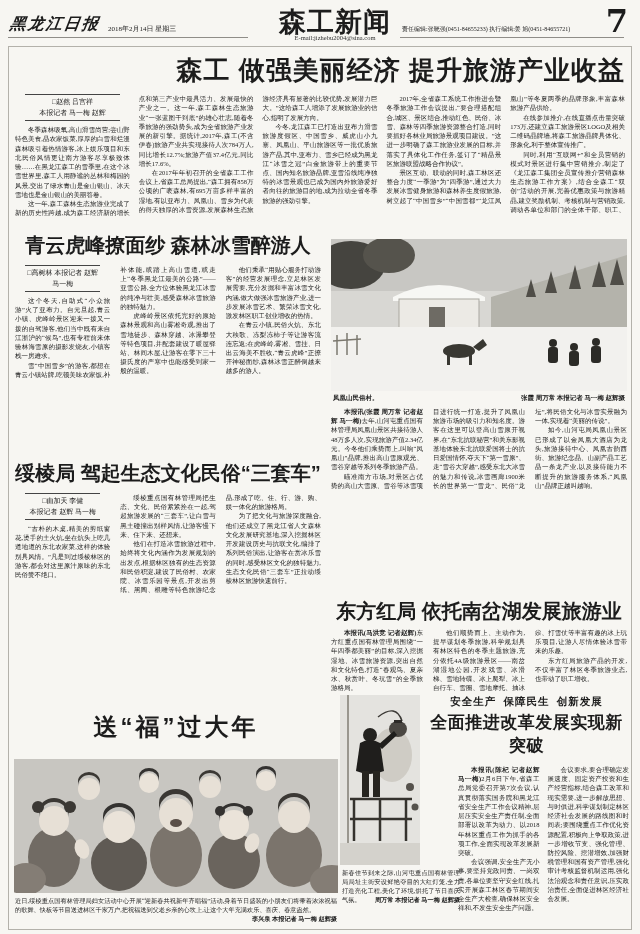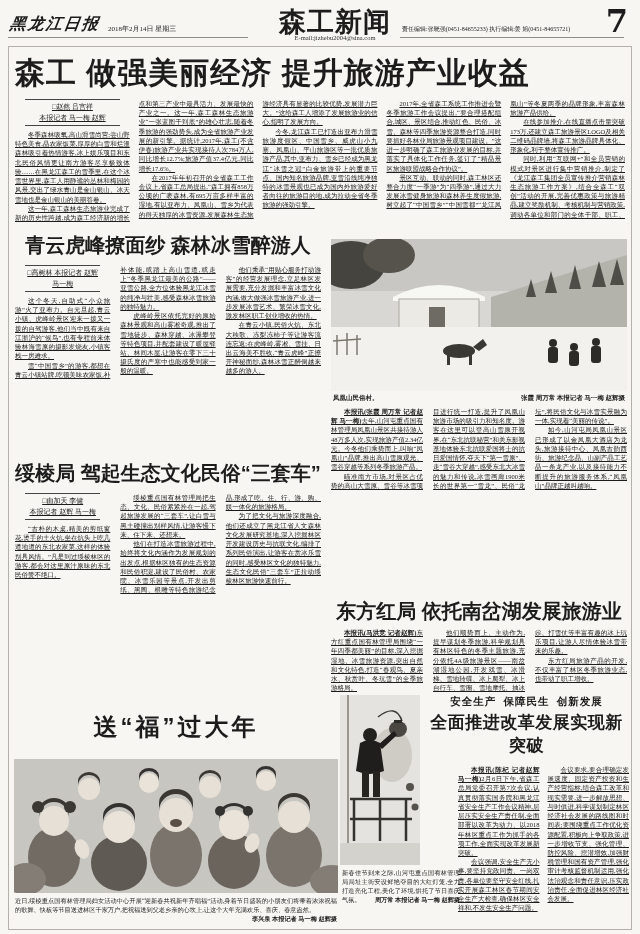--- a/index.html
+++ b/index.html
@@ -15,32 +15,32 @@
   .hdr-email{position:absolute;left:255px;top:34px;width:160px;text-align:center;font-size:6.5px;color:#333;}
   .hdr-editors{position:absolute;left:402px;top:25px;font-size:6px;color:#222;white-space:nowrap;}
   .pageno{position:absolute;right:12px;top:2px;font-family:"DejaVu Serif",serif;font-weight:bold;font-size:32px;}
   .hrule{position:absolute;height:1px;background:#8f8d88;}
   .r1{left:8px;top:37px;width:240px;}
   .r2{left:400px;top:37px;width:224px;}
   
   .main{position:absolute;left:8px;top:46px;width:622px;height:882px;border:1px solid #b3b1aa;}
   .blk{position:absolute;}
   
-  .h-lead{font-family:"Liberation Sans",sans-serif;font-weight:900;font-size:30px;
-          text-align:left;letter-spacing:1px;margin:0;line-height:1.2;}
+  .h-lead{font-family:"Liberation Sans",sans-serif;font-weight:900;font-size:26px;
+          text-align:right;letter-spacing:1px;margin:0;line-height:1.2;}
   .h-sec{font-family:"Liberation Sans",sans-serif;font-weight:900;font-size:20px;
          text-align:center;margin:0;line-height:1.2;}
   .h-feature{font-family:"Liberation Sans",sans-serif;font-weight:900;font-size:24px;
              text-align:center;letter-spacing:3px;margin:16px;}
   .kicker{font-family:Liberation Mono, monospace;font-weight:bold;font-size:10.5px;
           text-align:center;margin:0 0 2px 0;letter-spacing:1px;}
   .h-reform{font-family:"Liberation Sans",sans-serif;font-weight:900;font-size:17px;
             text-align:center;margin:0;letter-spacing:0.5px;}
   
-  .cols{margin-top:8px;text-align:justify;overflow:hidden;text-decoration:underline;}
+  .cols{margin-top:8px;text-align:justify;overflow:hidden;}
   .c5{column-count:5;column-gap:9px;}
   .c3{column-count:3;column-gap:10px;}
   .c2{column-count:2;column-gap:8px;}
   .cols p{font-size:6.5px;line-height:1.42;margin:0;text-indent:13px;}
   .lead-in{font-weight:bold;}
   .byline-box{border-top:1px solid #444;border-bottom:1px solid #444;margin:0 10px 4px 10px;
               padding:2px 0;text-align:center;font-size:7px;line-height:1.5;break-inside:avoid;}
   
   .photo{overflow:hidden;background:#d9d8d4;}
   .photo svg{display:block;}

